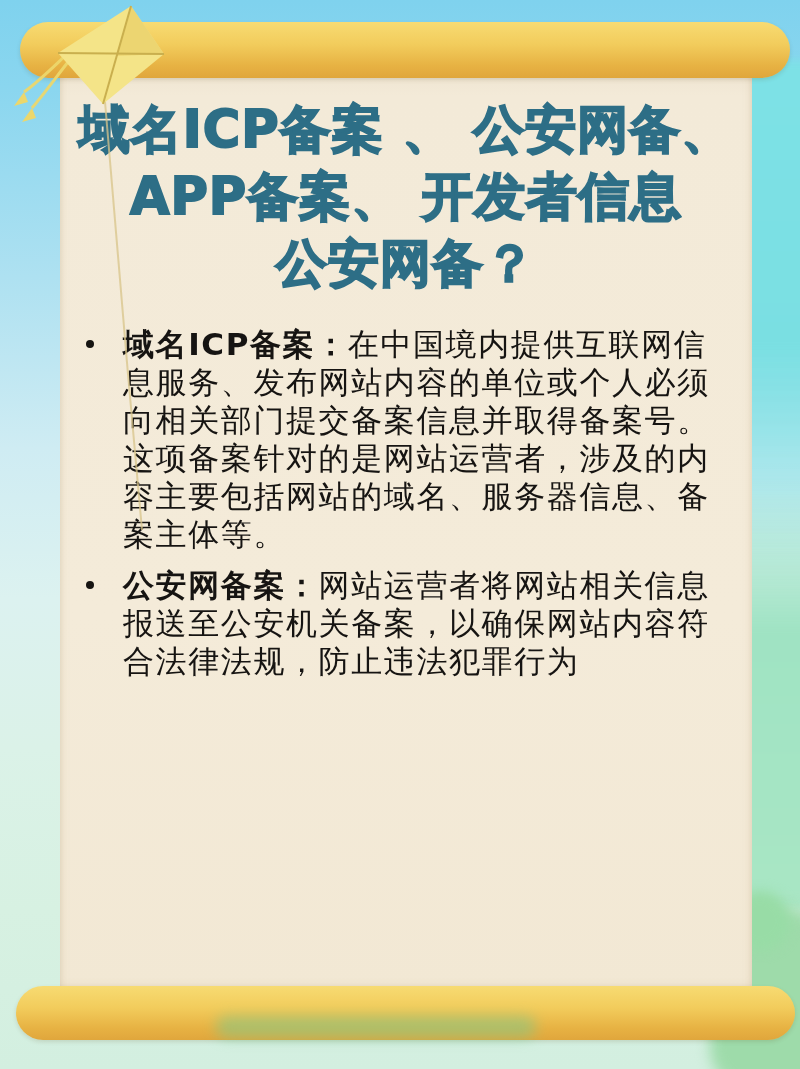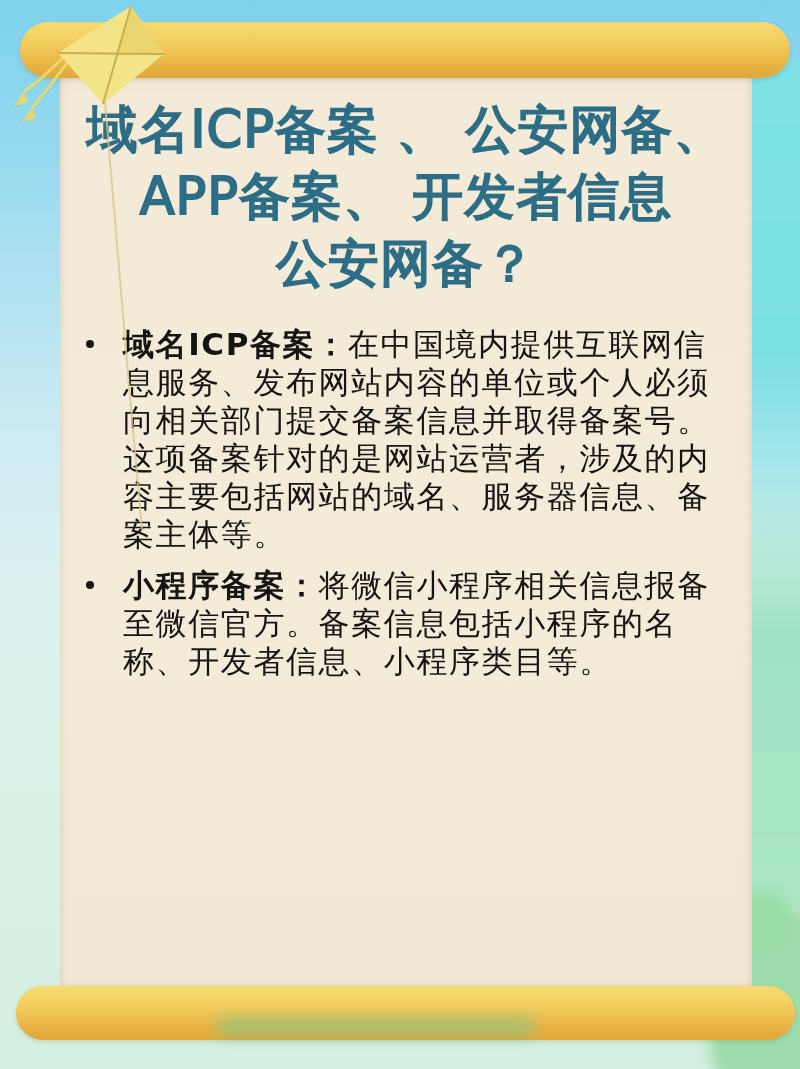--- a/index.html
+++ b/index.html
@@ -63,21 +63,21 @@
     content:""; position:absolute; left:200px; bottom:2px; width:320px; height:22px;
     background:#7cc98a; border-radius:12px; filter:blur(7px); opacity:.55;
   }
 
   
   .kite-svg { position:absolute; left:0; top:0; z-index:4; pointer-events:none; }
 
   
   .title-block {
     position:relative; padding-top:38px; text-align:center;
-    color:#2d6e86; font-weight:normal;
+    color:#2d6e86; font-weight:bold;
     font-size:51px; line-height:67px; letter-spacing:1px;
     -webkit-text-stroke:2px #2d6e86;
     z-index:2;
   }
   .title-line { display:block; white-space:pre; }
 
   
   .points {
     position:relative; list-style:none;
     margin-top:28px; padding:0 18px 0 0;
@@ -107,21 +107,21 @@
       <span class="title-line">域名ICP备案 、 公安网备、</span>
       <span class="title-line">APP备案、 开发者信息</span>
       <span class="title-line">公安网备？</span>
     </h1>
 
     <ul class="points">
       <li>
         <span class="dot"></span><span class="term">域名ICP备案：</span><span>在中国境内提供互联网信息服务、发布网站内容的单位或个人必须向相关部门提交备案信息并取得备案号。这项备案针对的是网站运营者，涉及的内容主要包括网站的域名、服务器信息、备案主体等。</span>
       </li>
       <li>
-        <span class="dot"></span><span class="term">小程序备案：</span><span>将微信小程序相关信息报备至微信官方。备案信息包括小程序的名称、开发者信息、小程序类目等。</span>
+        <span class="dot"></span><span class="term">公安网备案：</span><span>网站运营者将网站相关信息报送至公安机关备案，以确保网站内容符合法律法规，防止违法犯罪行为</span>
       </li>
     </ul>
   </div>
 
   <svg class="string-svg" width="300" height="560" viewBox="0 0 300 560">
     <path d="M103,78 C 114,210 128,380 142,530" fill="none" stroke="#d8c489" stroke-width="2" opacity="0.75"></path>
   </svg>
 
   <div class="rod rod-top"></div>
   <div class="rod rod-bottom"></div>

